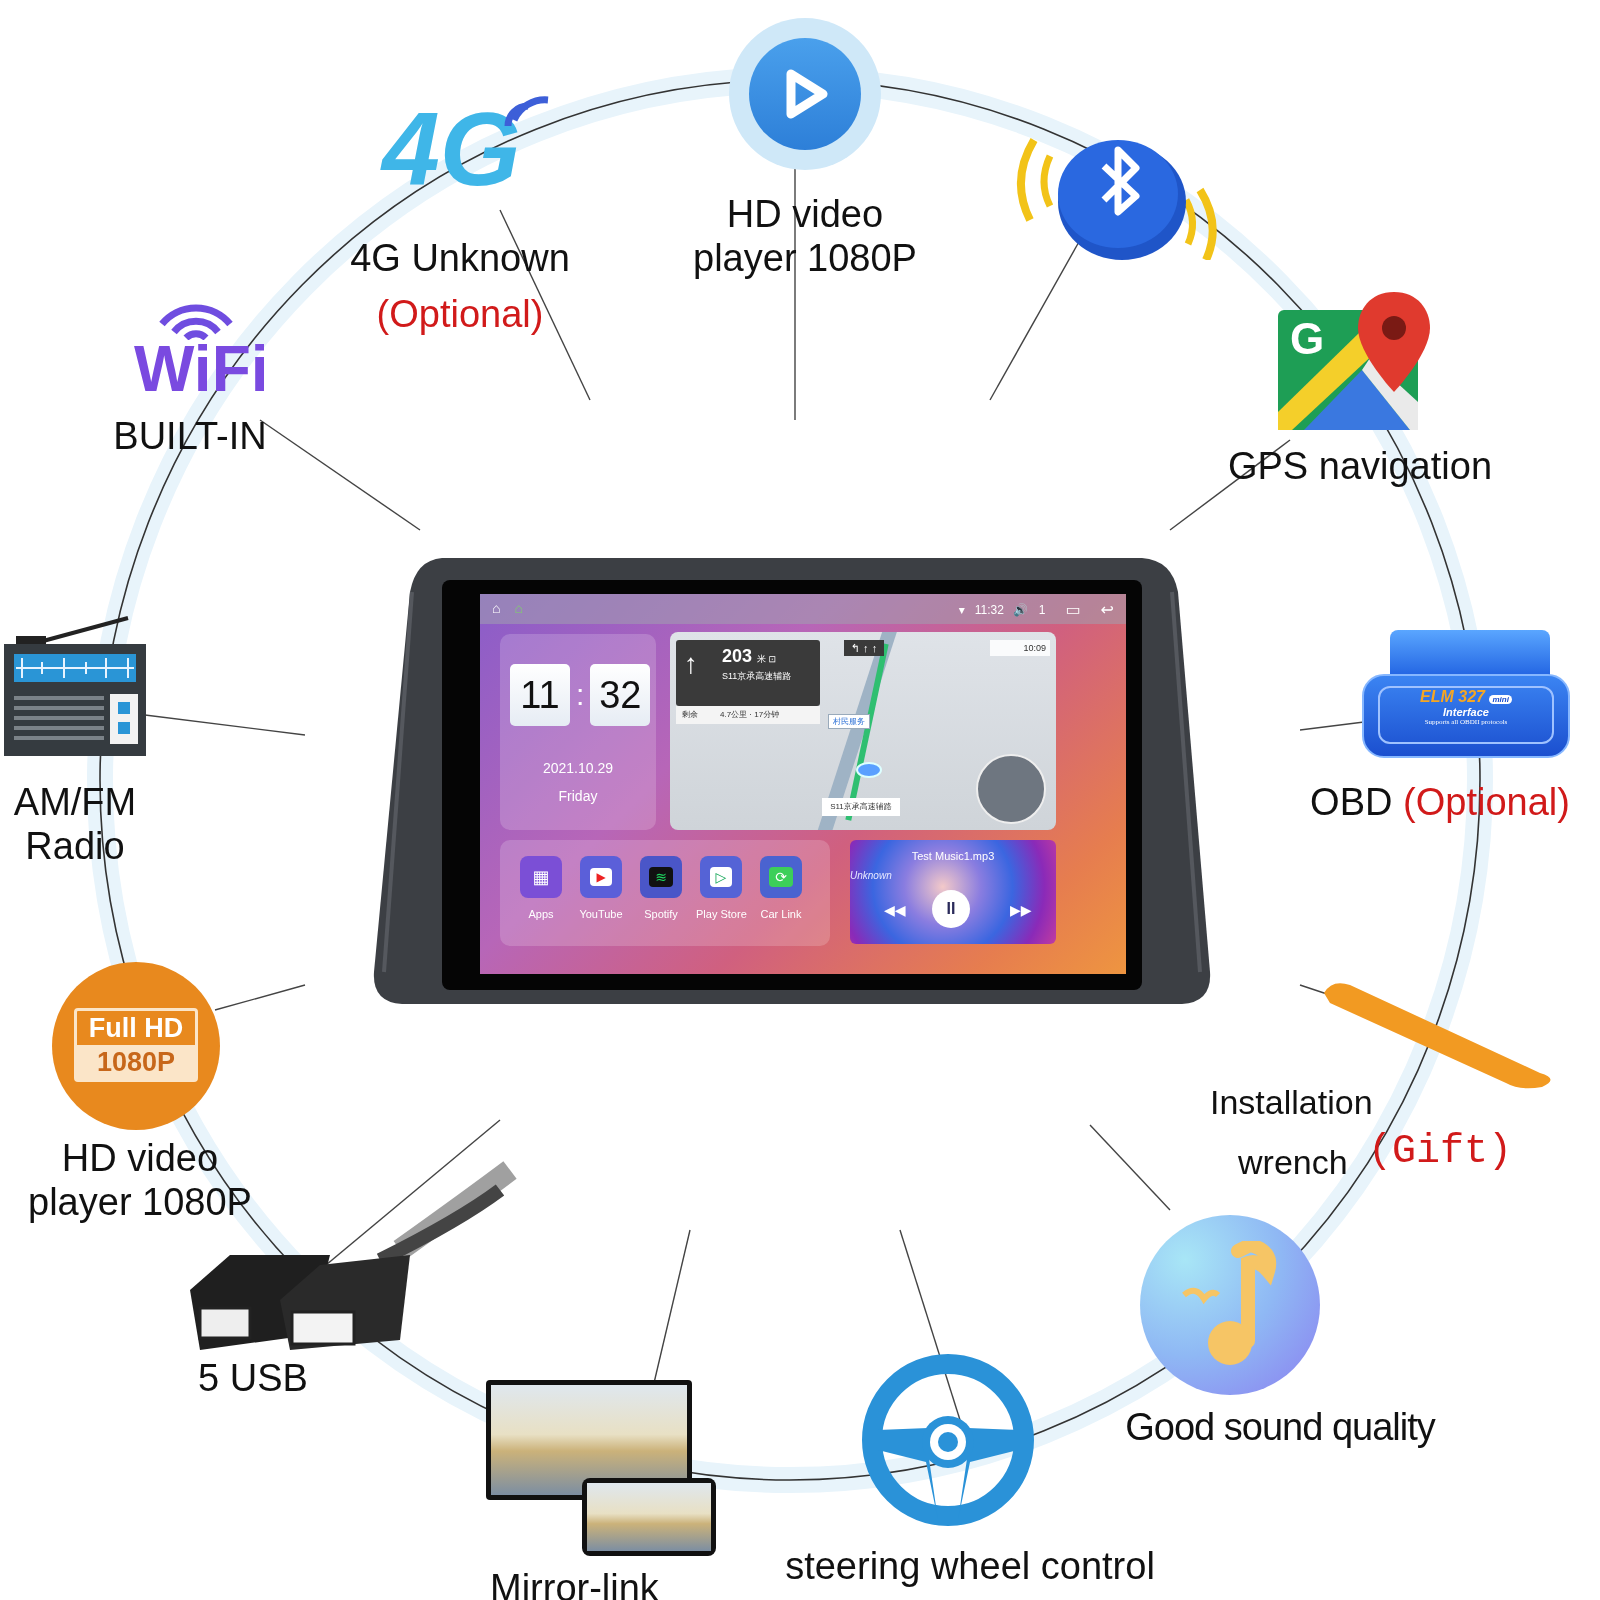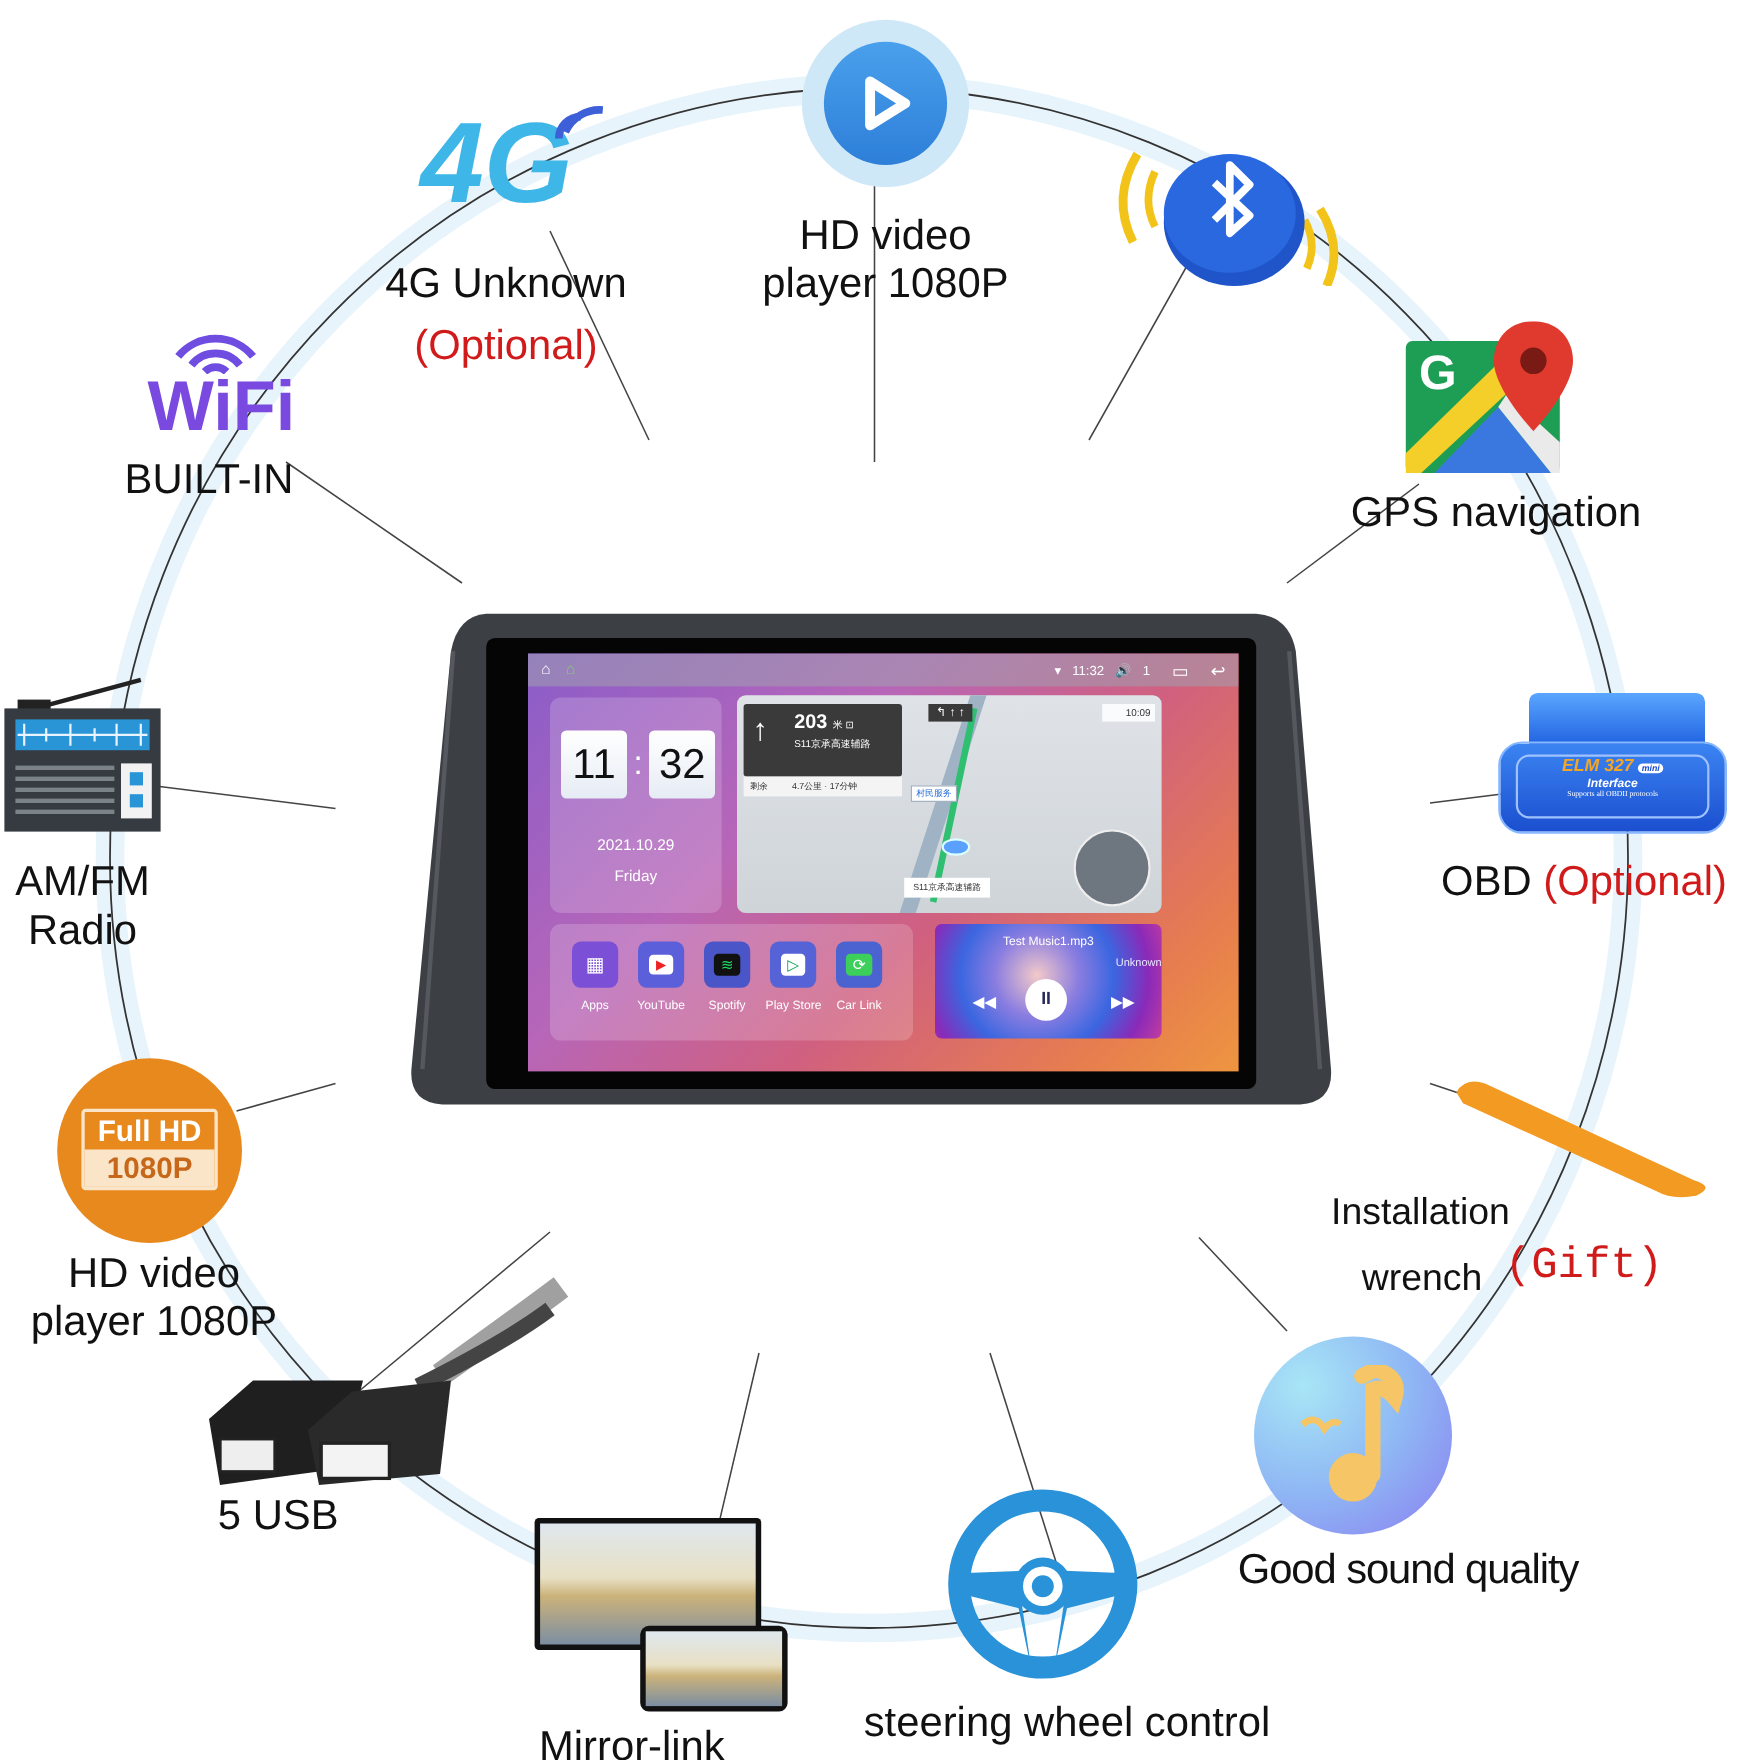--- a/index.html
+++ b/index.html
@@ -40,35 +40,35 @@
               background: linear-gradient(180deg, #dfe3e8 0%, #cfd4d9 100%); }
   .map-road { position: absolute; width: 14px; height: 260px; background: #9fb3c5; transform: rotate(18deg); left: 180px; top: -30px; }
   .map-route { position: absolute; width: 6px; height: 180px; background: #2fbf71; transform: rotate(12deg); left: 194px; top: 10px; }
   .nav-box { position: absolute; left: 6px; top: 8px; width: 144px; height: 66px; background: #3a3a3a; color: #fff; border-radius: 3px; }
   .nav-arrow { position: absolute; left: 8px; top: 8px; font-size: 28px; }
   .nav-dist { position: absolute; left: 46px; top: 6px; font-size: 18px; font-weight: bold; }
   .nav-dist small { font-size: 9px; font-weight: normal; }
   .nav-road { position: absolute; left: 46px; top: 30px; font-size: 9px; }
   .nav-sub { position: absolute; left: 6px; top: 74px; width: 144px; height: 18px; background: #f4f4f4; color: #333; font-size: 8px; line-height: 18px; padding-left: 6px; display: flex; gap: 22px; }
   .lanes { position: absolute; left: 174px; top: 8px; width: 40px; height: 16px; background: #3a3a3a; color: #fff; font-size: 11px; text-align: center; line-height: 16px; }
-  .map-status { position: absolute; right: 6px; top: 8px; width: 48px; height: 16px; background: rgba(255,255,255,0.85); color: #333; font-size: 9px; line-height: 16px; text-align: right; padding-right: 4px; }
+  .map-status { position: absolute; right: 6px; top: 8px; width: 60px; height: 16px; background: rgba(255,255,255,0.85); color: #333; font-size: 9px; line-height: 16px; text-align: right; padding-right: 4px; }
   .map-poi { position: absolute; left: 158px; top: 82px; background: #fff; color: #2a6fd6; font-size: 8px; padding: 1px 4px; border: 1px solid #9ab; }
   .map-compass { position: absolute; right: 10px; top: 122px; width: 70px; height: 70px; border-radius: 50%; background: #6e7680; border: 2px solid #eee; }
   .map-next { position: absolute; left: 152px; top: 166px; width: 78px; height: 18px; background: #fff; color: #333; font-size: 8px; line-height: 18px; text-align: center; }
   .map-car { position: absolute; left: 186px; top: 130px; width: 26px; height: 16px; border-radius: 50%; background: #5aa0ff; border: 2px solid #dff; }
 
   .apps-card { left: 20px; top: 246px; width: 330px; height: 106px; }
   .app { position: absolute; top: 16px; width: 50px; text-align: center; }
   .app-icon { width: 42px; height: 42px; margin: 0 auto; border-radius: 8px; display: flex; align-items: center; justify-content: center; font-size: 18px; color: #fff; }
   .app-label { margin-top: 10px; font-size: 11px; color: #fff; white-space: nowrap; }
 
   .music-card { left: 370px; top: 246px; width: 206px; height: 104px; border-radius: 6px; overflow: hidden;
                 background: radial-gradient(circle at 45% 45%, #f3c9c9 0%, #8a7de0 30%, #3b66e0 55%, #8a2ab8 80%, #c23ca0 100%); }
   .music-title { position: absolute; left: 0; width: 206px; top: 10px; text-align: center; color: #fff; font-size: 11px; }
-  .music-artist { position: absolute; left: 0; width: 206px; top: 30px; text-align: right; color: #e8e8ff; font-size: 10px; }
+  .music-artist { position: absolute; left: 0; width: 206px; top: 30px; text-align: left; color: #e8e8ff; font-size: 10px; font-style: italic; }
   .music-prev { position: absolute; left: 34px; top: 62px; color: #fff; font-size: 14px; }
   .music-play { position: absolute; left: 82px; top: 50px; width: 38px; height: 38px; border-radius: 50%; background: #fff; color: #2a2a5a; font-size: 16px; line-height: 38px; text-align: center; font-weight: bold; }
   .music-next { position: absolute; left: 160px; top: 62px; color: #fff; font-size: 14px; }
 </style>
 </head>
 <body>
 
 <svg class="ring" viewBox="0 0 1600 1600">
   <ellipse cx="790" cy="780" rx="690" ry="700" fill="none" stroke="#e8f4fb" stroke-width="26"></ellipse>
   <ellipse cx="790" cy="780" rx="690" ry="700" fill="none" stroke="#333" stroke-width="1.6"></ellipse>

